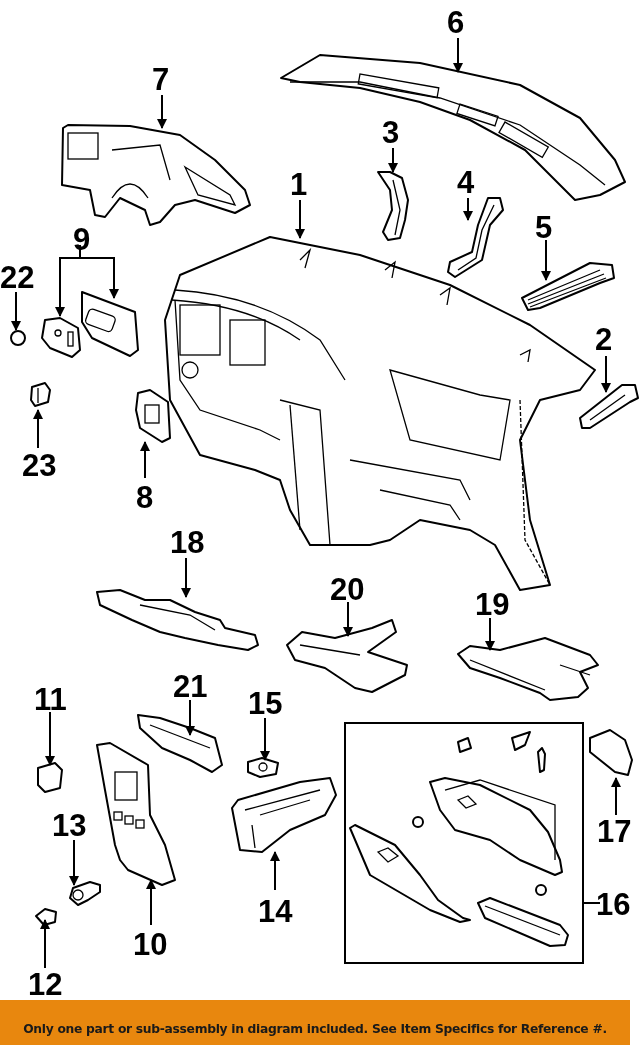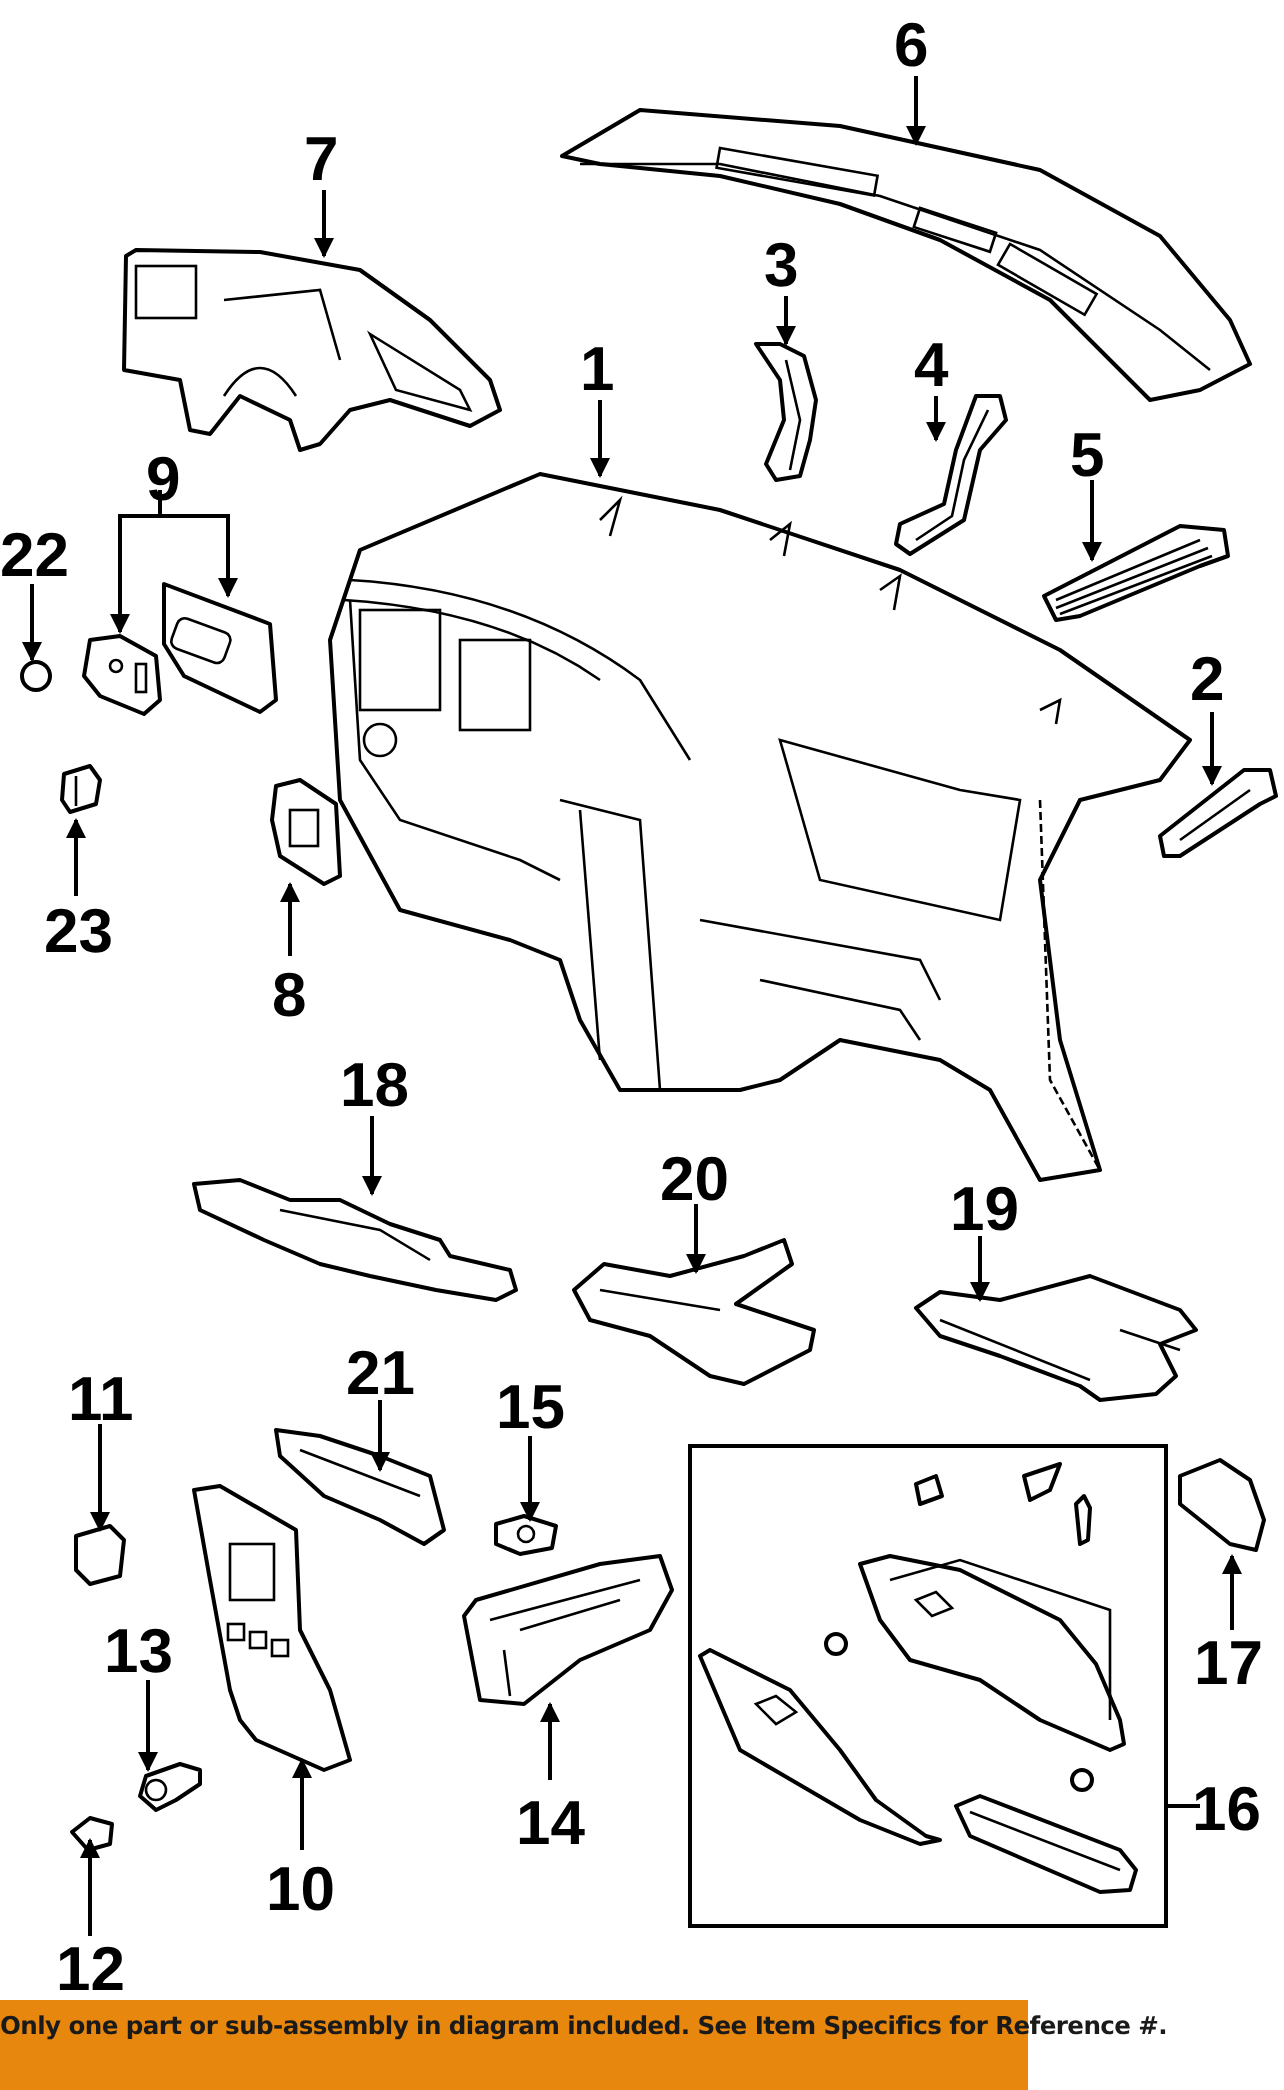--- a/index.html
+++ b/index.html
@@ -2,21 +2,21 @@
 <html><head>
 <meta charset="utf-8">
 <style>
   html, body { margin:0; padding:0; background:#ffffff; }
   body { width:642px; height:1045px; position:relative; overflow:hidden; font-family:"Liberation Sans", sans-serif; }
   #diagram { position:absolute; left:0; top:0; width:642px; height:1000px; }
   .callout { font-family:"Liberation Sans", sans-serif; font-weight:bold; font-size:31px; fill:#000; }
   .part { fill:#fff; stroke:#000; stroke-width:2; stroke-linejoin:round; }
   .detail { fill:none; stroke:#000; stroke-width:1.3; }
   .leader { stroke:#000; stroke-width:2; fill:none; }
-  #banner { position:absolute; left:0; top:1000px; width:514px; height:45px; background:#E8870E; color:#1a1a1a; font-family:"DejaVu Sans", sans-serif; font-weight:bold; font-size:12.3px; line-height:19px; padding-top:4px; box-sizing:border-box; text-align:center; letter-spacing:-0.3px; white-space:nowrap; }
+  #banner { position:absolute; left:0; top:1000px; width:630px; height:45px; background:#E8870E; color:#1a1a1a; font-family:"DejaVu Sans", sans-serif; font-weight:bold; font-size:12.3px; line-height:19px; padding-top:20px; box-sizing:border-box; text-align:center; letter-spacing:-0.3px; white-space:nowrap; }
 </style>
 </head>
 <body>
 
 <svg id="diagram" viewBox="0 0 642 1000" xmlns="http://www.w3.org/2000/svg">
   <defs>
     <marker id="ah" viewBox="0 0 10 10" refX="9" refY="5" markerWidth="5" markerHeight="5" orient="auto-start-reverse">
       <path d="M0,0 L10,5 L0,10 z" fill="#000"></path>
     </marker>
   </defs>

